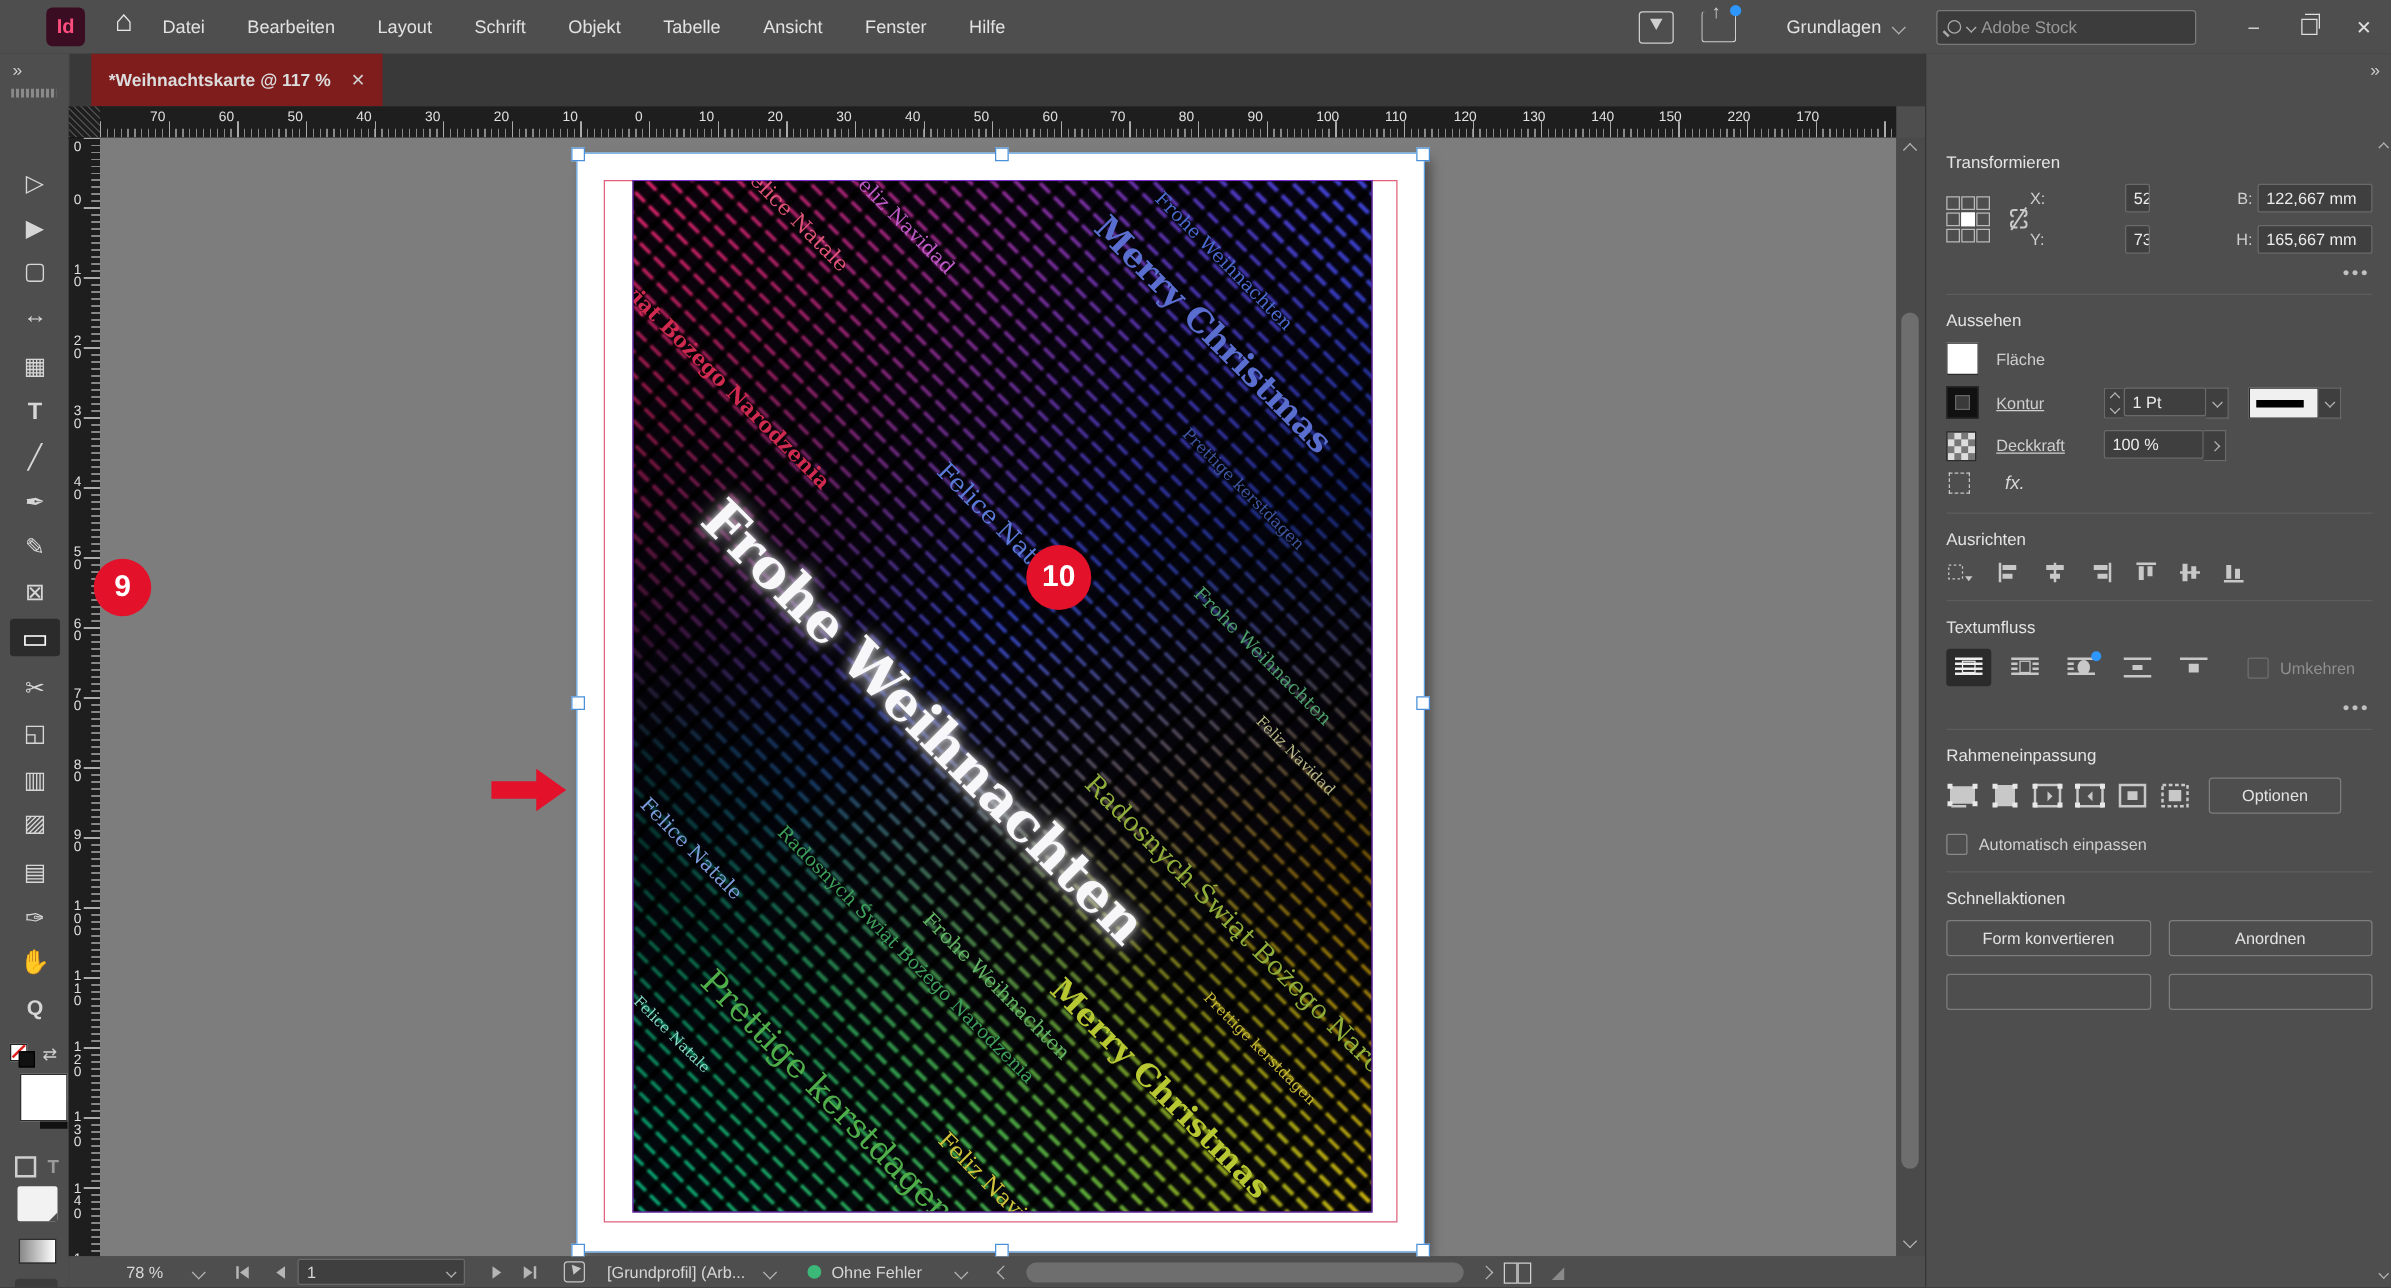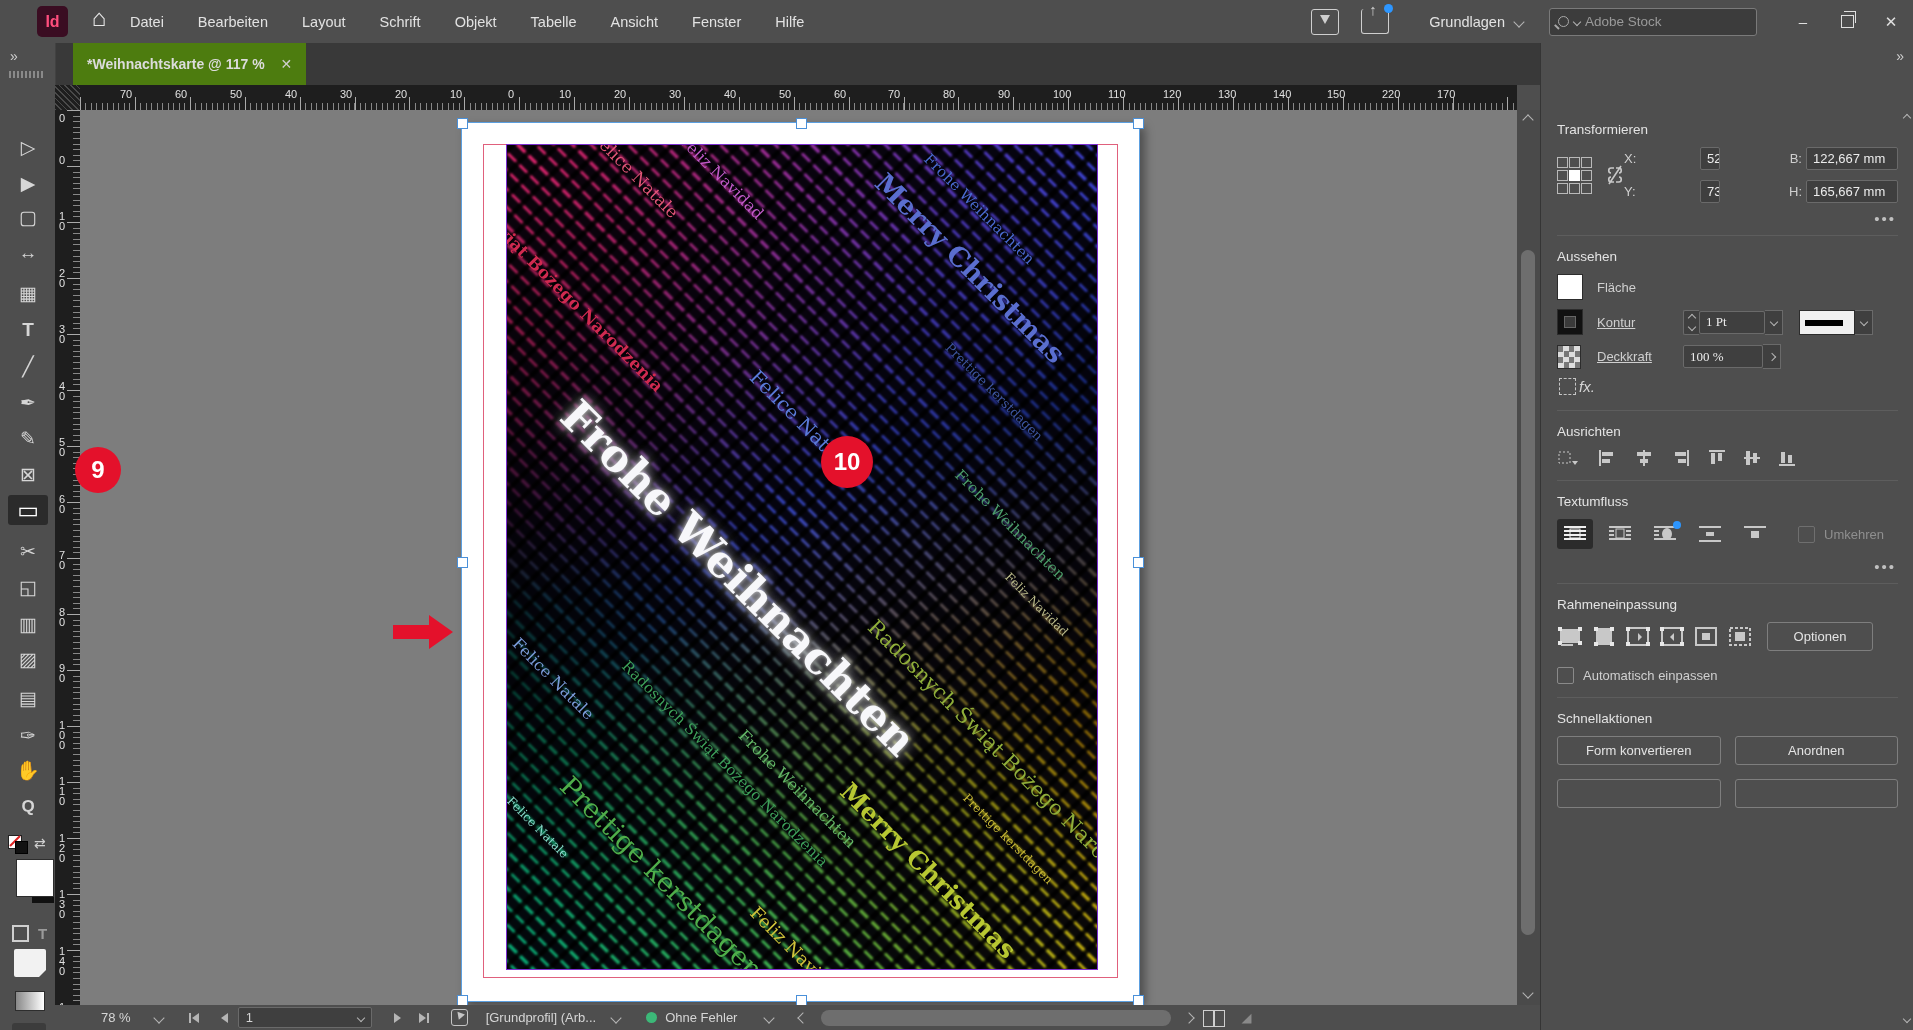--- a/index.html
+++ b/index.html
@@ -21,21 +21,21 @@
   #search-box{width:190px;height:26px;background:#3c3c3c;border:1px solid #7a7a7a;border-radius:3px;
               display:flex;align-items:center;padding:0 8px;gap:5px;margin-right:24px;}
   .mag{width:9px;height:9px;border:1.7px solid #aaa;border-radius:50%;position:relative;}
   .mag::after{content:"";position:absolute;left:-5px;bottom:-2px;width:6px;height:1.7px;background:#aaa;transform:rotate(45deg);}
   #search-placeholder{color:#9a9a9a;font-size:13.5px;}
   .winbtn{width:44px;height:43px;display:flex;align-items:center;justify-content:center;color:#e0e0e0;font-size:15px;}
   .restore-glyph{position:relative;width:11px;height:11px;border:1.4px solid #e0e0e0;}
   .restore-glyph::after{content:"";position:absolute;left:2px;top:-5px;width:11px;height:11px;border:1.4px solid #e0e0e0;border-left:none;border-bottom:none;}
   
   #tabstrip{position:absolute;left:55px;top:43px;width:1485px;height:42px;background:#393939;}
-  #doc-tab{position:absolute;left:18px;top:0;height:42px;background:#4d7c0f;display:flex;align-items:center;
+  #doc-tab{position:absolute;left:18px;top:0;height:42px;background:#7f1d1d;display:flex;align-items:center;
            padding:0 14px;gap:16px;font-size:14px;font-weight:bold;color:#dcdcdc;}
   #doc-tab .close{font-weight:normal;font-size:14px;color:#cfcfcf;}
   
   #toolbar{position:absolute;left:0;top:43px;width:55px;height:987px;background:#4e4e4e;border-right:1px solid #424242;}
   .dbl-chev{color:#cfcfcf;font-size:14px;}
   #toolbar-expand{position:absolute;left:10px;top:5px;}
   #toolbar-grip{position:absolute;left:9px;top:28px;width:36px;height:7px;
      background:repeating-linear-gradient(to right,#8a8a8a 0 2px,transparent 2px 4px);}
   .tool{position:absolute;left:8px;width:40px;height:30px;display:flex;align-items:center;justify-content:center;
         color:#d6d6d6;font-size:19px;}
@@ -149,26 +149,26 @@
   
   .ap-row{display:grid;grid-template-columns:40px 86px 16px 96px 78px;align-items:center;margin-bottom:9px;}
   .swatch{width:24px;height:24px;border:1px solid #2c2c2c;}
   .swatch.fill-w{background:#fff;}
   .swatch.stroke-b{background:#111;position:relative;}
   .swatch.stroke-b::after{content:"";position:absolute;left:6px;top:6px;width:10px;height:10px;background:#3a3a3a;border:1px solid #666;}
   .corner-ic{position:relative;width:22px;height:22px;}
   .corner-ic i{position:absolute;width:6px;height:6px;background:#3aa0ff;}
   .link-label{color:#cfcfcf;text-decoration:underline;}
   .plain-label{color:#cfcfcf;}
-  .wfield{display:flex;align-items:center;font-family:Liberation Serif, serif;}
+  .wfield{display:flex;align-items:flex-start;}
   .style-swatch{width:54px;height:23px;background:#f0f0f0;border:1px solid #2c2c2c;position:relative;}
   .style-swatch .bar{position:absolute;left:5px;top:9px;width:38px;height:6px;background:#000;}
   .style-swatch .corner{position:absolute;right:8px;top:3px;width:26px;height:14px;border-top:3px solid #000;border-right:3px solid #000;}
   .dd{width:17px;height:23px;background:#3f3f3f;border:1px solid #6a6a6a;border-left:none;display:flex;align-items:center;justify-content:center;}
-  #fx-row{display:flex;gap:3px;align-items:center;margin:6px 0 2px 2px;}
+  #fx-row{display:flex;gap:28px;align-items:center;margin:6px 0 2px 2px;}
   #dashed-frame{width:15px;height:15px;border:1.5px dashed #c5c5c5;}
   #fx-label{font-style:italic;color:#d5d5d5;font-size:15px;}
   
   .icon-row{display:flex;align-items:center;gap:13px;}
   .icn{display:flex;align-items:center;justify-content:center;}
   .wrap-btn{width:36px;height:30px;border-radius:3px;display:flex;align-items:center;justify-content:center;position:relative;}
   .wrap-btn.active{background:#2b2b2b;}
   .wrap-btn .blue-dot2{position:absolute;right:2px;top:2px;width:8px;height:8px;border-radius:50%;background:#2d96ff;}
   .check{width:15px;height:15px;border:1px solid #8a8a8a;border-radius:2px;background:transparent;}
   .check-label{color:#cfcfcf;margin-left:9px;}

